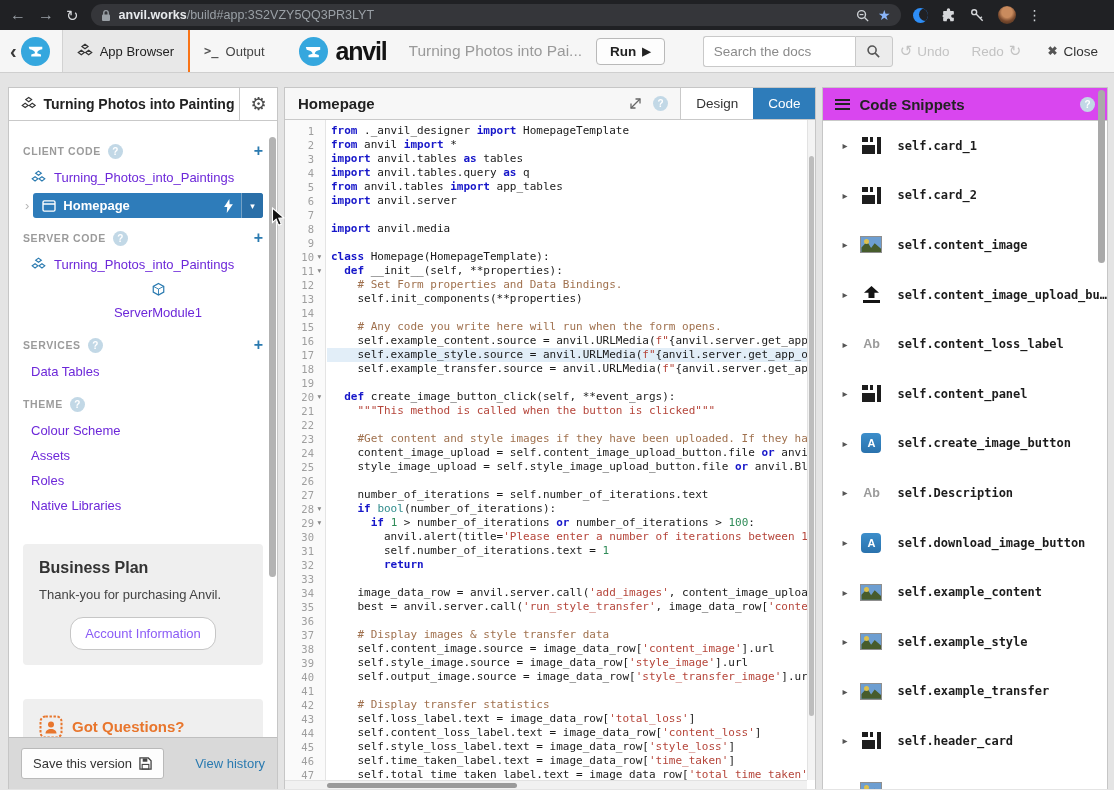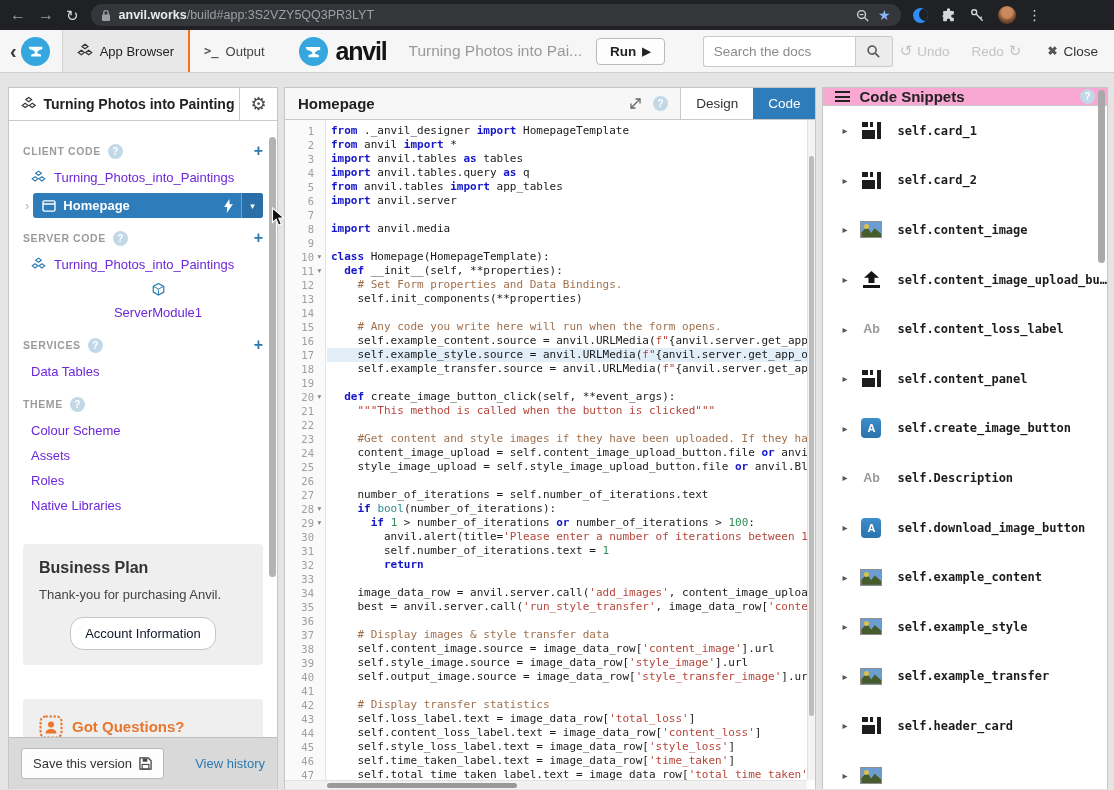--- a/index.html
+++ b/index.html
@@ -78,21 +78,21 @@
   .form-row{flex:1;display:flex;align-items:center;background:#2e7cba;border-radius:3px;height:25px;color:#fff;overflow:hidden;}
   .form-row .win{margin:0 7px 0 9px;display:flex;}
   .form-row .lbl{font-size:13px;font-weight:700;flex:1;}
   .form-row .bolt{margin-right:8px;display:flex;}
   .form-caret{width:22px;align-self:stretch;background:#2a6fa8;border-left:1px solid rgba(255,255,255,.35);
               display:flex;align-items:center;justify-content:center;color:#fff;font-size:9px;}
   .card{background:#efefef;border-radius:4px;padding:15px 16px;margin-top:26px;}
   .card-title{font-size:16px;font-weight:600;color:#333;margin-bottom:9px;}
   .card-body{font-size:13px;color:#444;line-height:1.35;margin-bottom:13px;}
   .card-btn{display:block;margin:0 auto;background:#fff;border:1px solid #c6c6c6;border-radius:13px;
-            padding:8px 14px;font-size:13px;color:#0f172a;}
+            padding:8px 14px;font-size:13px;color:#8b5cf6;}
   .qcard{background:#efefef;border-radius:4px;padding:16px;margin-top:34px;display:flex;align-items:flex-end;gap:6px;}
   .qcard-text{flex:1;}
   .qcard-head{display:flex;align-items:center;gap:9px;margin-bottom:10px;}
   .qcard-title{color:#e8762d;font-size:15px;font-weight:700;}
   .qcard-body{font-size:13px;color:#333;line-height:1.35;}
   .side-scroll{position:absolute;top:16px;right:1px;width:7px;height:440px;background:#b3b3b3;border-radius:4px;}
   .side-foot{flex:0 0 52px;background:#d9d9d9;border-top:1px solid #bfbfbf;display:flex;align-items:center;
              justify-content:space-between;padding:0 12px;}
   .save-btn{background:#fdfdfd;border:1px solid #b9b9b9;border-radius:3px;padding:7px 11px;font-size:13px;color:#333;
             display:flex;align-items:center;gap:7px;}
@@ -119,21 +119,21 @@
   .cline .str{color:#b5453a;}
   .cline .fn{color:#2e8b8b;}
   .cline .num{color:#2e8b57;}
   .ed-vscroll{position:absolute;right:0;top:0;bottom:9px;width:8px;background:#f3f3f3;border-left:1px solid #e2e2e2;}
   .ed-vthumb{position:absolute;left:1px;right:1px;top:36px;height:560px;background:#bdbdbd;border-radius:3px;}
   .ed-hscroll{position:absolute;left:0;right:8px;bottom:0;height:9px;background:#f1f1f1;border-top:1px solid #e2e2e2;}
   .ed-hthumb{position:absolute;top:1.5px;left:42px;width:190px;height:5.5px;background:#9a9a9a;border-radius:3px;}
 
   
   .snippets{flex:1;display:flex;flex-direction:column;}
-  .sn-head{height:18px;border-bottom:1px solid #c9c9c9;background:#f9a8d4;display:flex;align-items:center;
+  .sn-head{height:33px;border-bottom:1px solid #c9c9c9;background:#d946ef;display:flex;align-items:center;
            gap:9px;padding:0 12px;flex:0 0 auto;}
   .hamb{width:15px;height:11px;background:repeating-linear-gradient(#222 0 2px,transparent 2px 4.5px);}
   .sn-title{font-size:15px;font-weight:700;color:#222;flex:1;}
   .sn-list{flex:1;overflow:hidden;padding-left:19px;}
   .snip-row{height:49.6px;display:flex;align-items:center;gap:0;}
   .snip-caret{width:16px;color:#555;font-size:10px;}
   .snip-caret::before{content:"▸";}
   .snip-iconbox{width:26px;display:flex;justify-content:center;margin-right:13px;}
   .snip-label{font:700 12px "DejaVu Sans Mono",monospace;color:#1c1c1c;white-space:nowrap;}
   .sn-scroll{position:absolute;top:2px;right:2px;width:7px;height:173px;background:#a9a9a9;border-radius:4px;}

